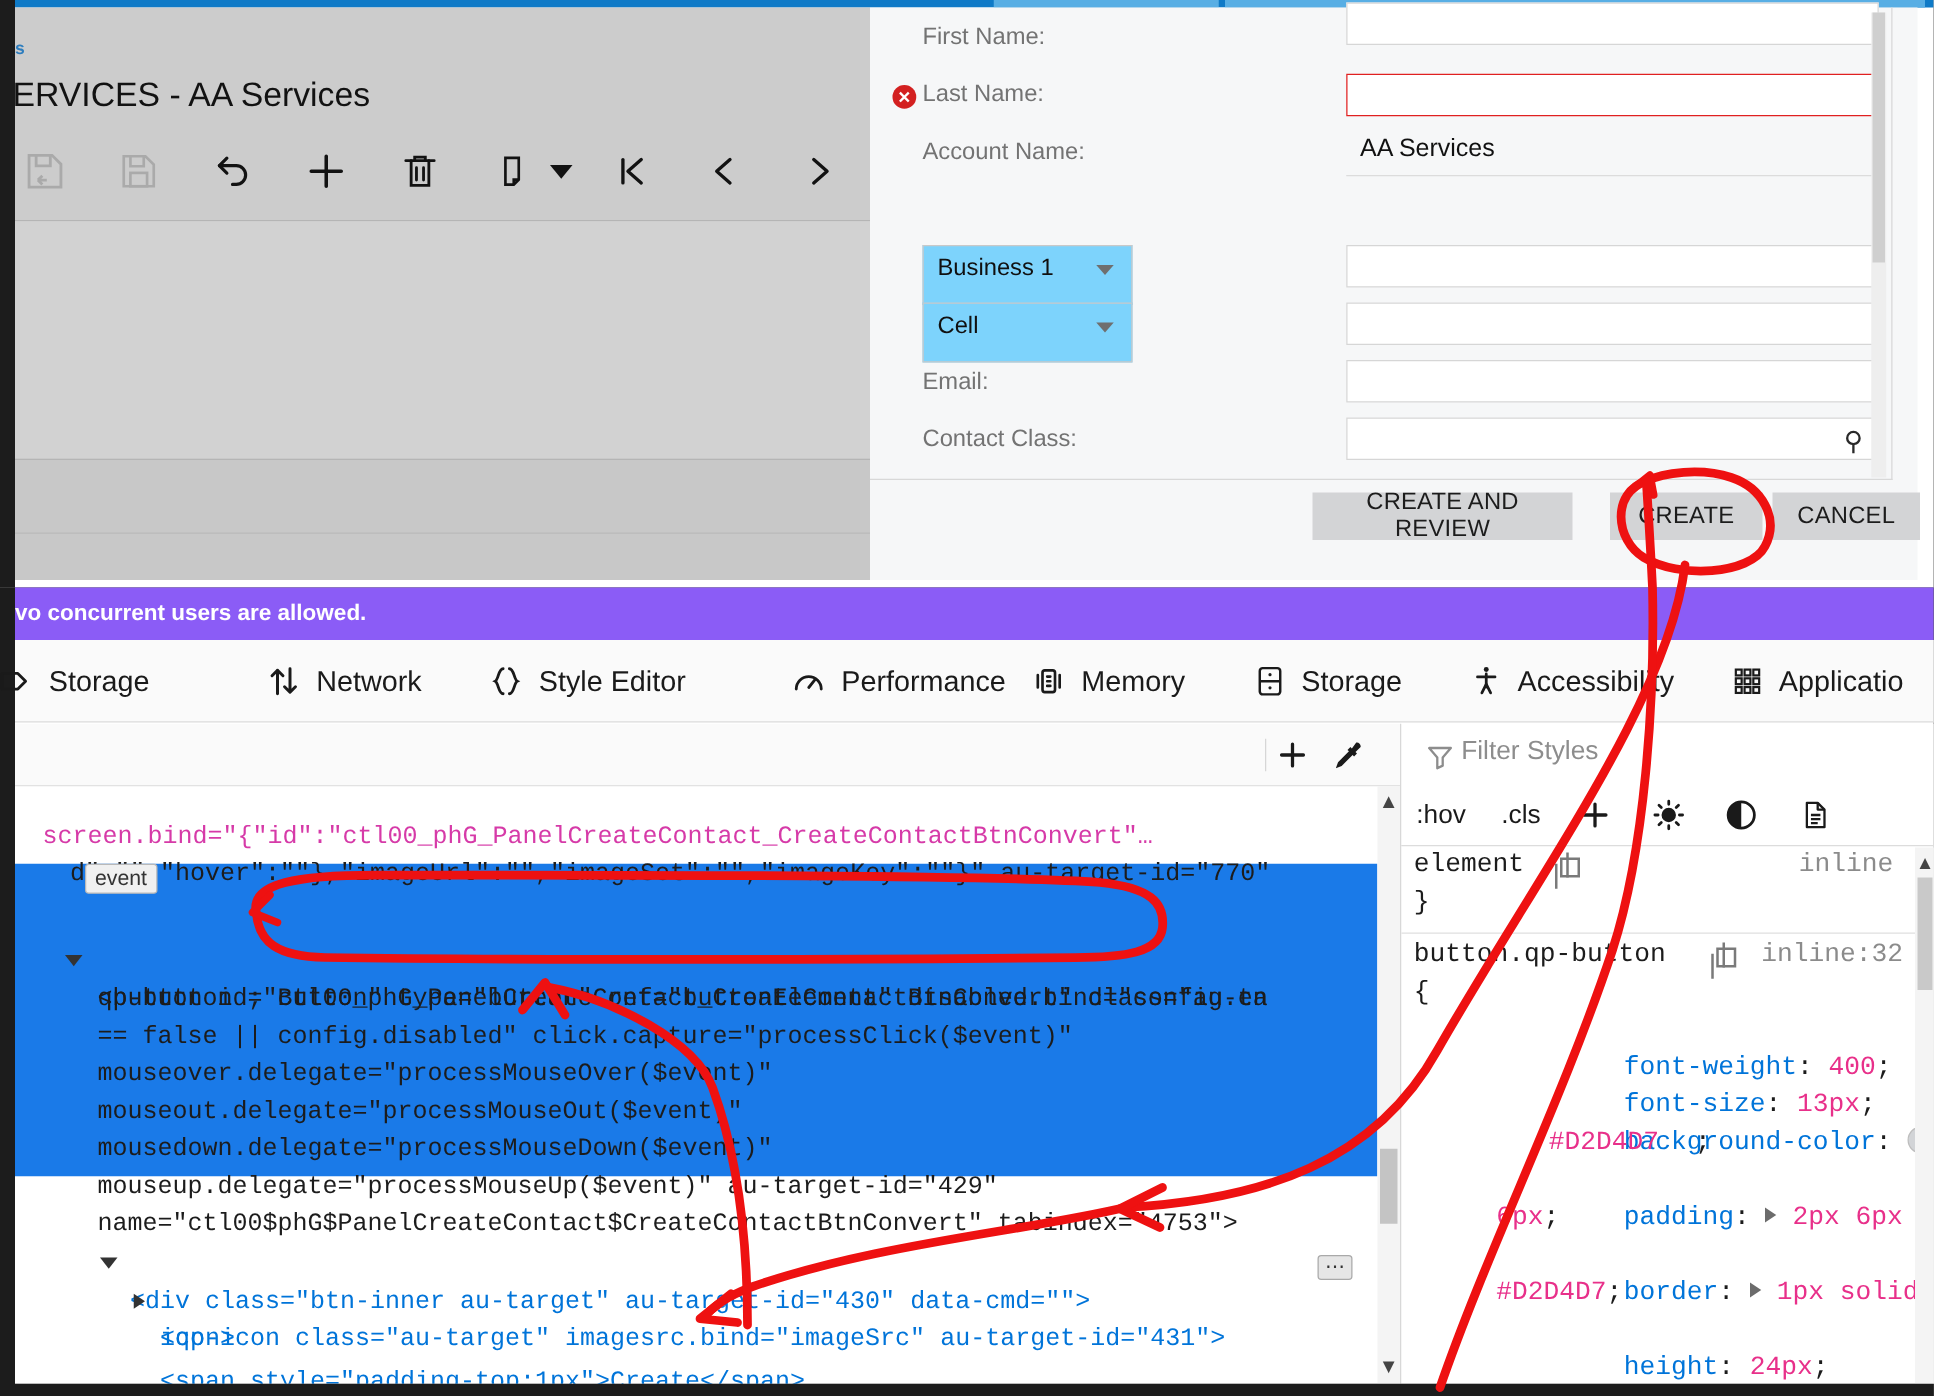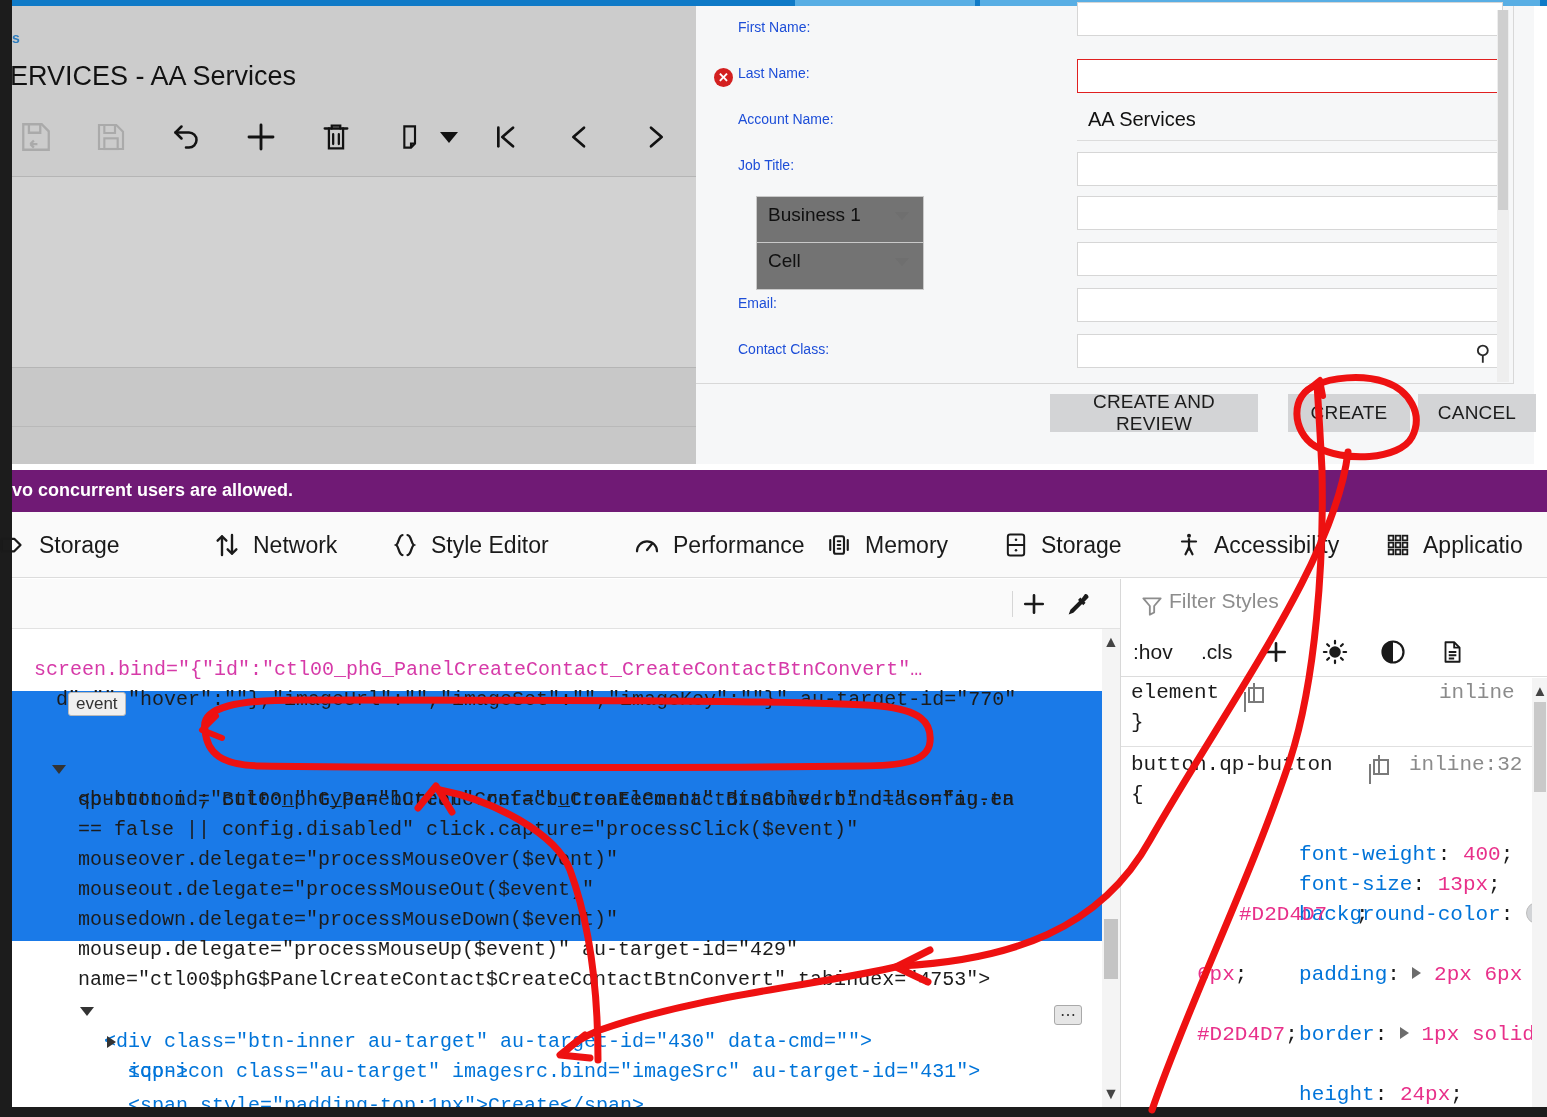--- a/index.html
+++ b/index.html
@@ -71,43 +71,43 @@
     background:#f6f7f8;
   }
   #form-fields {
     position:absolute; left:0; top:0; width:818px; height:378px;
     border-right:1px solid #d8d8d8;
     border-bottom:1px solid #d8d8d8;
   }
   .f-row { position:absolute; left:0; width:818px; height:46px; }
   .f-label {
     position:absolute; left:42px; top:9px;
-    font-size:14px; color:#1d4ed8; white-space:nowrap;
+    font-size:19px; color:#737373; white-space:nowrap;
     font-family:"Liberation Sans", sans-serif;
   }
   .f-err {
     position:absolute; left:18px; top:12px; width:19px; height:19px;
     border-radius:50%; background:#d32020;
     color:#fff; font-size:13px; font-weight:bold; line-height:19px; text-align:center;
   }
   .f-input {
     position:absolute; left:381px; width:426px; height:34px;
     background:#ffffff; border:1px solid #d6d6d6;
   }
   .f-input.error { border:1px solid #e02020; }
   .f-static {
     position:absolute; left:392px; top:6px; font-size:20px; color:#111;
     font-family:"Liberation Sans", sans-serif;
   }
   .f-static-underline {
     position:absolute; left:381px; top:38px; width:426px; height:1px; background:#dcdcdc;
   }
   .f-select {
-    position:absolute; left:60px; width:168px; height:48px;
-    background:#737373; border:1px solid #c9c9c9;
+    position:absolute; left:42px; width:168px; height:48px;
+    background:#7dd3fc; border:1px solid #c9c9c9;
   }
   .f-select .sv {
     position:absolute; left:11px; top:7px; font-size:19px; color:#101010;
     font-family:"Liberation Sans", sans-serif;
   }
   .f-select .caret {
     position:absolute; right:14px; top:15px;
     width:0; height:0; border-left:7px solid transparent; border-right:7px solid transparent;
     border-top:8px solid #6f6f6f;
   }
@@ -132,21 +132,21 @@
     position:absolute; right:4px; top:4px; width:12px; height:372px;
     background:#eeeeee;
   }
   #form-rightscroll .thumb {
     position:absolute; left:1px; top:0; width:10px; height:200px; background:#cfcfcf;
   }
 
   
   #blue-banner {
     position:absolute; left:12px; top:470px; width:1535px; height:42px;
-    background:#701a75;
+    background:#8b5cf6;
   }
   #blue-banner .bb-text {
     position:absolute; left:0px; top:10px;
     color:#ffffff; font-size:18px; font-weight:bold;
     font-family:"Liberation Sans", sans-serif;
   }
   #banner-leftblack { position:absolute; left:0; top:470px; width:12px; height:42px; background:#1c1c1c; }
 
   
   #devtools {
@@ -402,24 +402,20 @@
         <div class="f-label">Last Name:</div>
         <div class="f-input error" style="top:3px;"></div>
       </div>
 
       <div class="f-row" style="top:96px;">
         <div class="f-label">Account Name:</div>
         <div class="f-static">AA Services</div>
         <div class="f-static-underline"></div>
       </div>
 
-      <div class="f-row" style="top:142px;">
-        <div class="f-label">Job Title:</div>
-        <div class="f-input" style="top:4px;"></div>
-      </div>
 
       <div class="f-row" style="top:188px;">
         <div class="f-select" style="top:2px;">
           <div class="sv">Business 1</div>
           <div class="caret"></div>
         </div>
         <div class="f-input" style="top:2px;"></div>
       </div>
 
       <div class="f-row" style="top:234px;">

